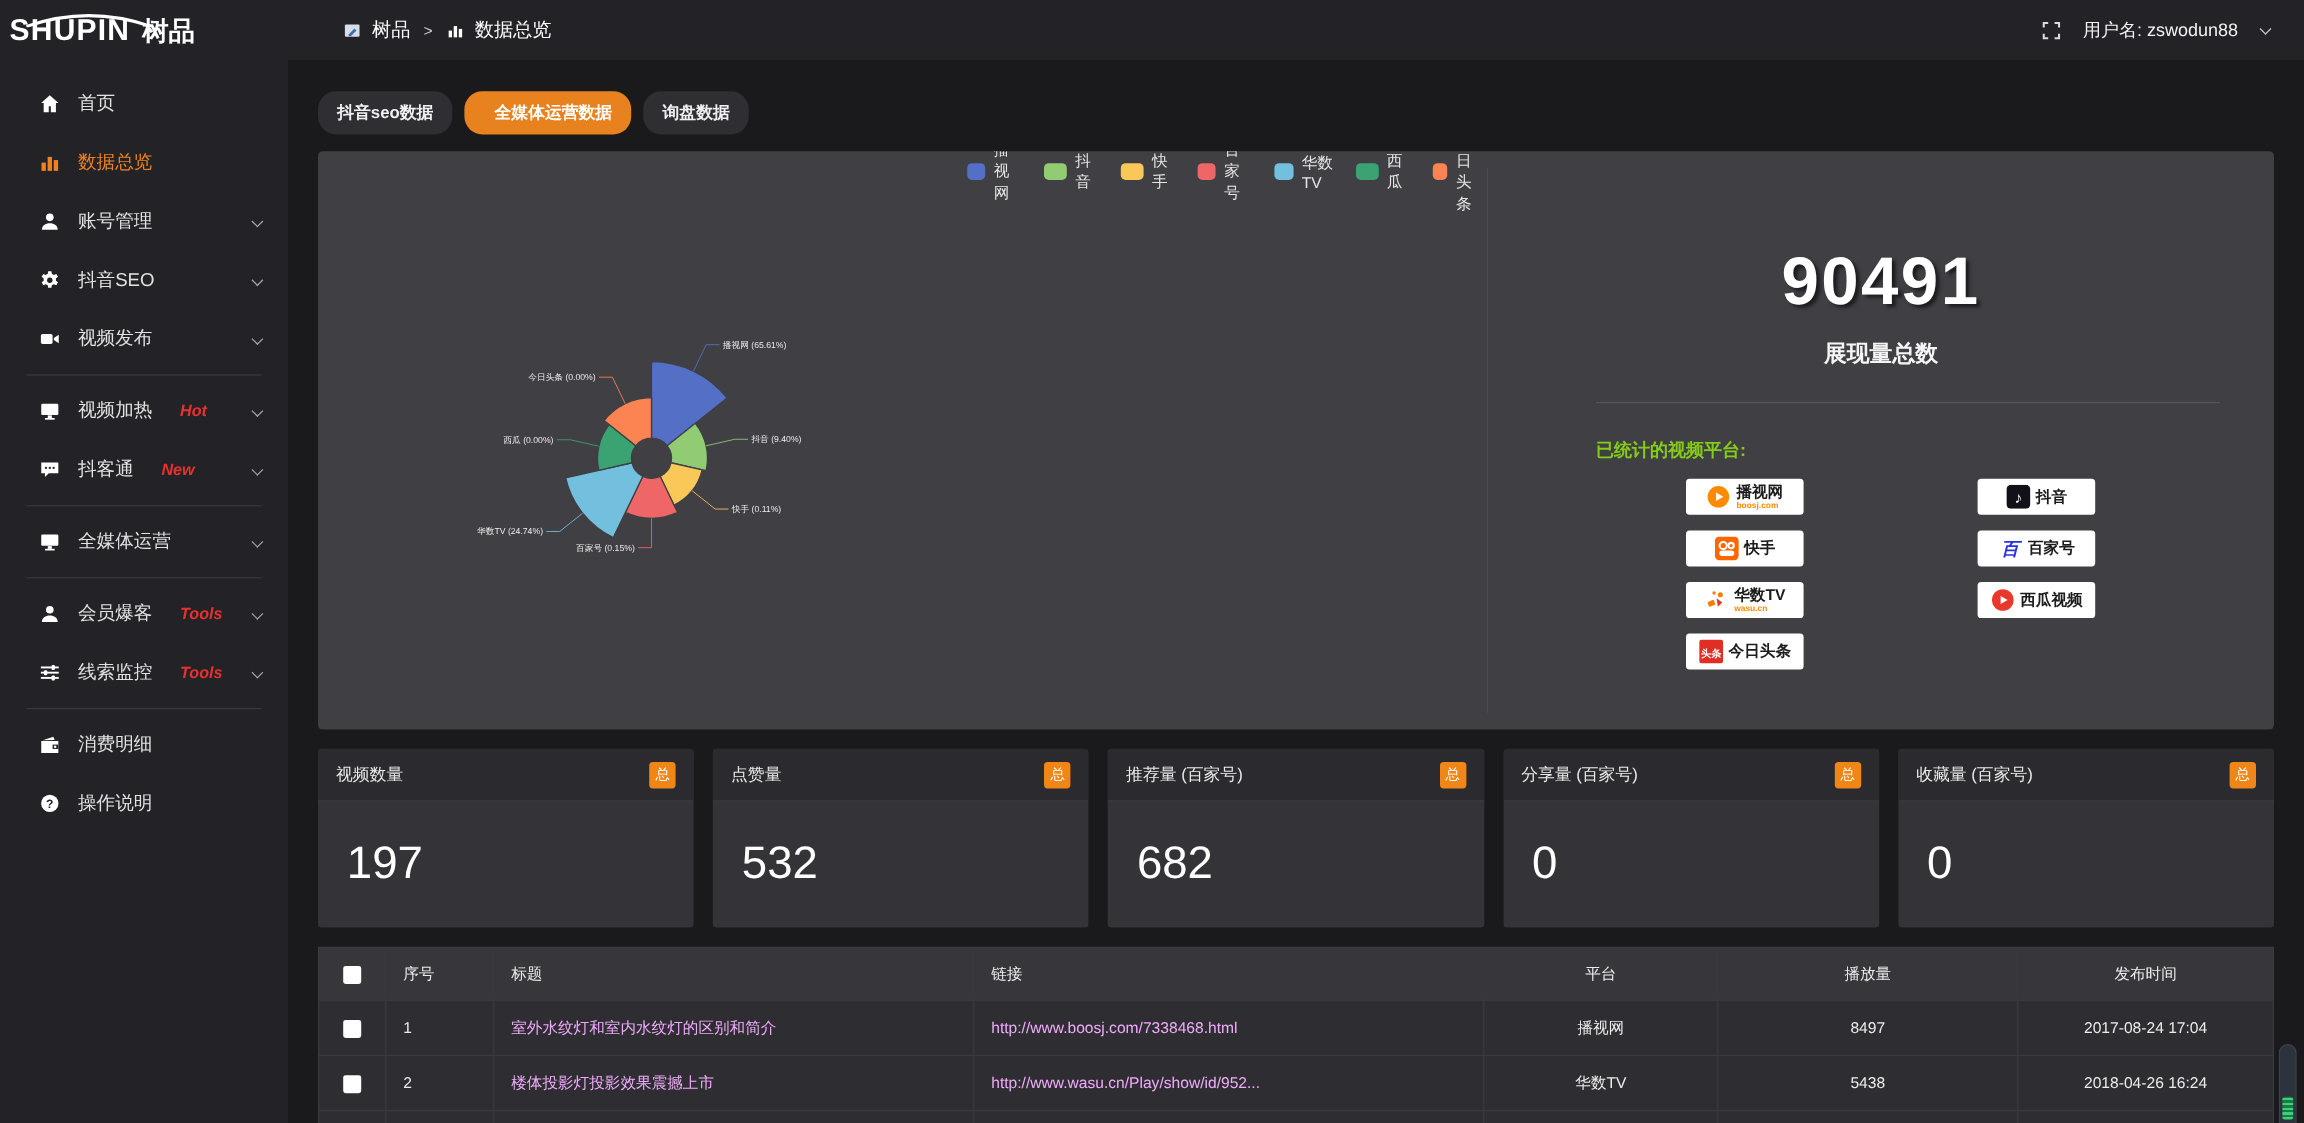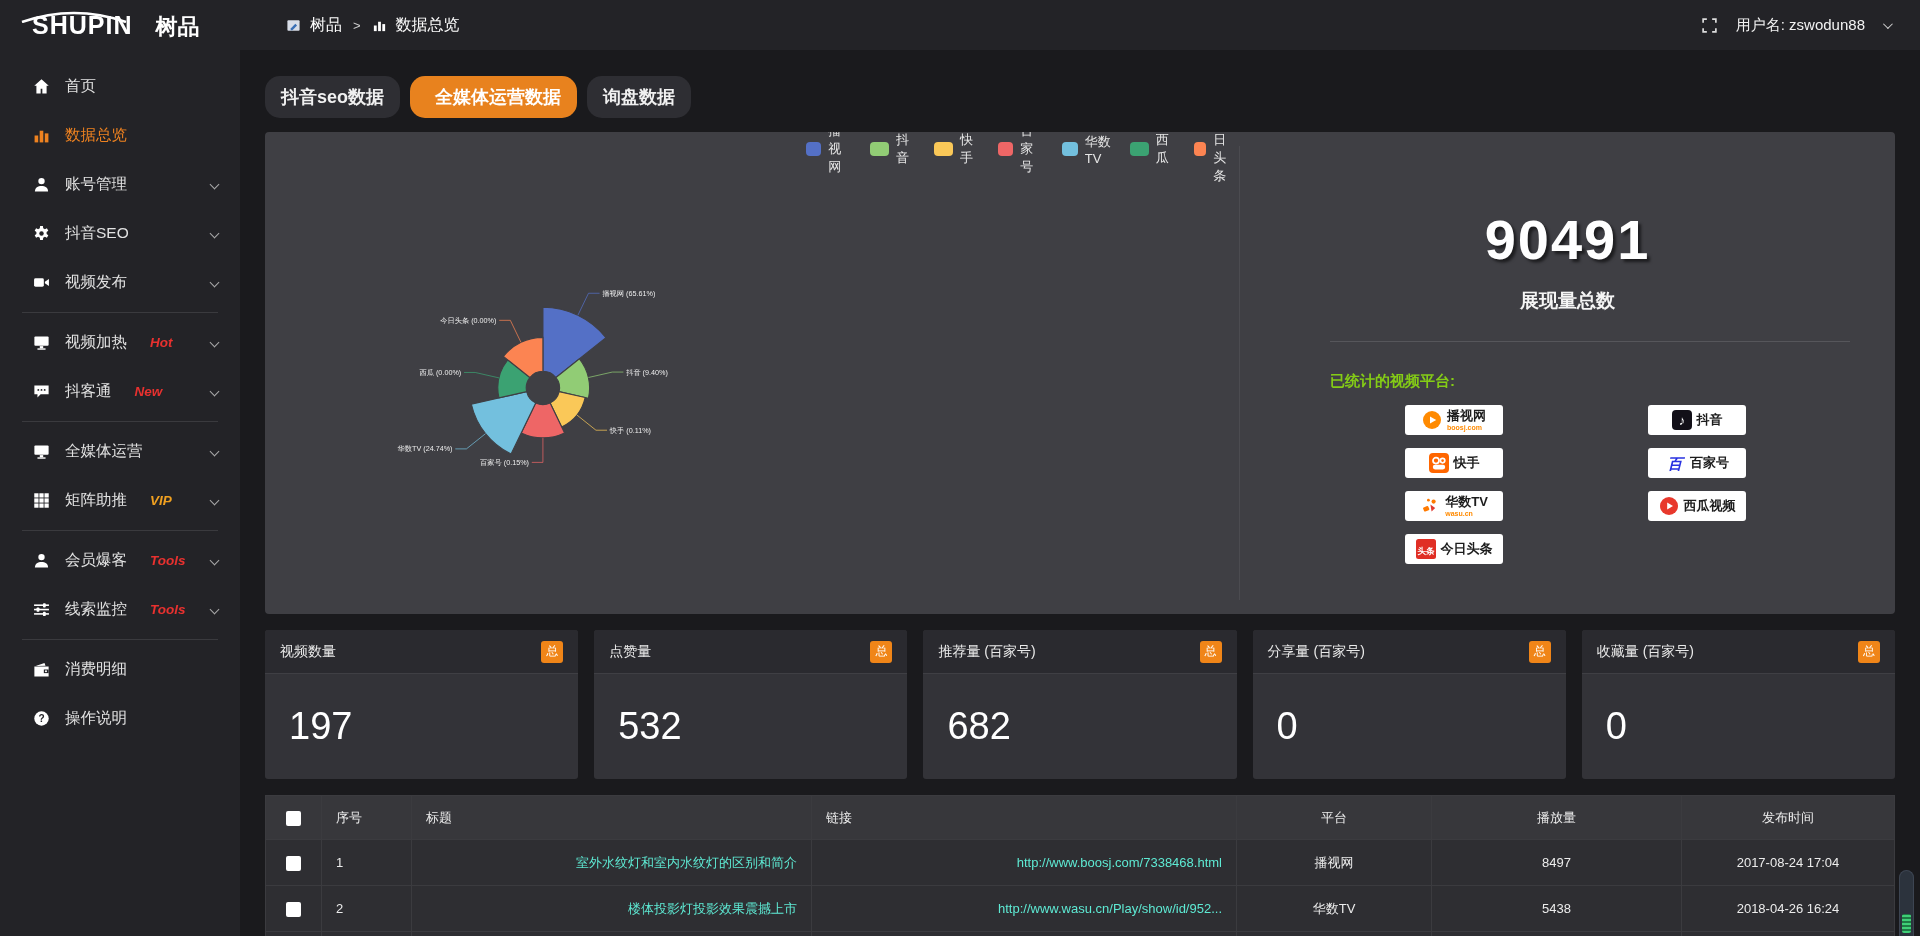--- a/index.html
+++ b/index.html
@@ -1,21 +1,21 @@
 <!DOCTYPE html>
 <html><head>
 <meta charset="utf-8">
 <style>
   * { margin:0; padding:0; box-sizing:border-box; }
   html,body { width:1920px; height:936px; overflow:hidden; }
   body { background:#1a1a1d; font-family:"Liberation Sans", sans-serif; color:#e8e8e8; position:relative; }
 
   
   .topbar { height:50px; background:#232327; display:flex; align-items:center; }
-  .logo { width:240px; flex:none; padding-left:32px; display:flex; align-items:baseline; gap:23px; position:relative; }
+  .logo { width:240px; flex:none; padding-left:8px; display:flex; align-items:baseline; gap:10px; position:relative; }
   .logo-arc { position:absolute; left:18px; top:-2px; width:112px; height:12px; }
   .logo-en { font-size:25px; font-weight:bold; letter-spacing:1px; color:#fff; line-height:1; }
   .logo-cn { font-size:22px; font-weight:bold; color:#fff; line-height:1; }
   .breadcrumb { display:flex; align-items:center; gap:9px; margin-left:46px; font-size:16px; color:#fdfdfd; }
   .bc-icon { width:15px; height:15px; display:inline-flex; }
   .bc-sep { color:#cfcfcf; font-size:13px; margin:0 2px; }
   .topbar-right { margin-left:auto; display:flex; align-items:center; gap:18px; padding-right:30px; font-size:15px; color:#f2f2f2; }
   .fs-icon { width:17px; height:17px; color:#dcdcdc; display:inline-flex; cursor:pointer; }
   .chev { width:7px; height:7px; border-right:1.5px solid #cfcfcf; border-bottom:1.5px solid #cfcfcf; transform:rotate(45deg) translateY(-2px); display:inline-block; }
 
@@ -27,21 +27,21 @@
   .side-item.active { color:#ee8220; }
   .side-item.active .s-icon { color:#ee8220; }
   .s-badge { font-style:italic; font-weight:bold; font-size:13.5px; margin-left:8px; }
   .s-chev { margin-left:auto; width:7px; height:7px; border-right:1.6px solid #a9a9a9; border-bottom:1.6px solid #a9a9a9; transform:rotate(45deg); }
   .side-divider { height:1px; background:#3a3a3e; margin:5px 22px; }
 
   .main { flex:1; padding:26px 25px 0 25px; position:relative; }
 
   
   .tabs { display:flex; gap:10px; margin-bottom:14px; }
-  .tab { background:#2e2e33; color:#f0f0f0; font-size:18px; font-weight:bold; padding:9px 16px; border-radius:15px; border:none; cursor:pointer; font-family:inherit; }
+  .tab { background:#2e2e33; color:#f0f0f0; font-size:14px; font-weight:bold; padding:9px 16px; border-radius:15px; border:none; cursor:pointer; font-family:inherit; }
   .tab.active { background:#e8821e; color:#fff;padding-left:25px; }
 
   
   .panel { background:#3f3f44; border-radius:4px; height:482px; display:flex; overflow:hidden; }
   .panel-left { width:974px; flex:none; display:flex; flex-direction:row; }
   .pie-svg { display:block; width:974px; height:434px; }
   .legend { display:flex; justify-content:center; align-items:center; gap:19px; height:34px; }
   .legend-item { display:flex; align-items:center; gap:7px; font-size:13px; color:#e6e6e6; cursor:pointer; }
   .legend-swatch { width:25px; height:14px; border-radius:4px; }
   .panel-divider { width:1px; background:#4b4b50; margin:14px 0; flex:none; }
@@ -65,21 +65,21 @@
   .card-body { height:105px; display:flex; align-items:center; padding-left:24px; font-size:38px; color:#fff; }
 
   
   .table-wrap { margin-top:16px; }
   table { width:100%; border-collapse:collapse; background:#2e2e32; font-size:13px; table-layout:fixed; }
   th, td { border:1px solid #3b3b3f; padding:0 14px; height:44px; font-weight:normal; color:#ececec; }
   td { height:46px; }
   th { background:#37373b; }
   .al { text-align:left; }
   .ac { text-align:center; }
-  .cell-link { color:#5eead4; cursor:pointer; white-space:nowrap; overflow:hidden; text-overflow:ellipsis;text-align:right; }
+  .cell-link { color:#f0abfc; cursor:pointer; white-space:nowrap; overflow:hidden; text-overflow:ellipsis; }
   .cbox { width:15px; height:15px; background:#fff; border-radius:2px; display:inline-block; cursor:pointer; vertical-align:middle; }
   tr.partial td { height:14px; }
 
   
   .scroll-widget { position:absolute; right:6px; bottom:0; width:15px; height:66px; background:#2c333d; border:1px solid #3d4552; border-bottom:none; border-radius:8px 8px 0 0; }
   .scroll-thumb { position:absolute; left:2px; bottom:3px; width:9px; height:19px; border-radius:2px;
     background:repeating-linear-gradient(0deg,#3fcf77 0 2px,#1e7a44 2px 4px); cursor:pointer; }
 </style>
 </head>
 <body>
@@ -203,38 +203,20 @@
       <div class="side-divider"></div>
       <div class="side-item">
         <span class="s-icon">
           <svg viewBox="0 0 16 16" fill="currentColor">
             <rect x="1.3" y="2.3" width="13.4" height="8.8" rx="1"></rect>
             <rect x="6.4" y="11.4" width="3.2" height="2.1"></rect>
             <rect x="4.2" y="13.5" width="7.6" height="1.3"></rect>
           </svg>
         </span>
         <span>全媒体运营</span>
-        <span class="s-chev"></span>
-      </div>
-      <div class="side-item">
-        <span class="s-icon">
-          <svg viewBox="0 0 16 16" fill="currentColor">
-            <rect x="1.2" y="1.2" width="4" height="4"></rect>
-            <rect x="6" y="1.2" width="4" height="4"></rect>
-            <rect x="10.8" y="1.2" width="4" height="4"></rect>
-            <rect x="1.2" y="6" width="4" height="4"></rect>
-            <rect x="6" y="6" width="4" height="4"></rect>
-            <rect x="10.8" y="6" width="4" height="4"></rect>
-            <rect x="1.2" y="10.8" width="4" height="4"></rect>
-            <rect x="6" y="10.8" width="4" height="4"></rect>
-            <rect x="10.8" y="10.8" width="4" height="4"></rect>
-          </svg>
-        </span>
-        <span>矩阵助推</span>
-        <span class="s-badge" style="color:#f0a020">VIP</span>
         <span class="s-chev"></span>
       </div>
       <div class="side-divider"></div>
       <div class="side-item">
         <span class="s-icon">
           <svg viewBox="0 0 16 16" fill="currentColor">
             <circle cx="8" cy="4.8" r="3"></circle>
             <path d="M1.8 14.5c0-3.4 2.8-5.1 6.2-5.1s6.2 1.7 6.2 5.1z"></path>
           </svg>
         </span>

